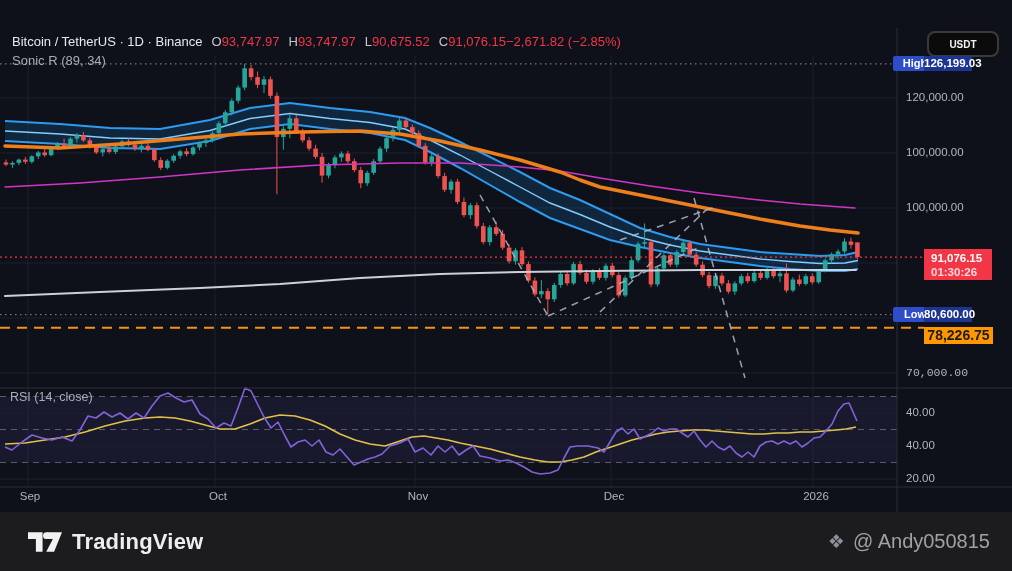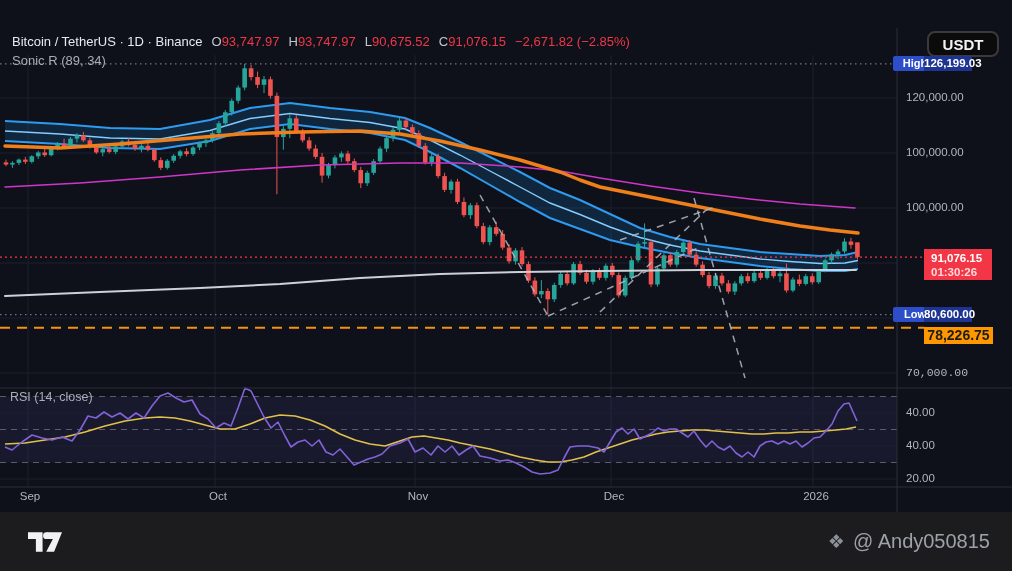--- a/index.html
+++ b/index.html
@@ -6,25 +6,25 @@
     font-family:"Liberation Sans",sans-serif;-webkit-font-smoothing:antialiased;}
   #stage{position:relative;width:1012px;height:571px;background:#0e111a;}
   .topbar{position:absolute;left:0;top:0;width:1012px;height:28px;background:#1c1c1e;
     color:#dadada;font-size:13px;line-height:28px;padding-left:9px;box-sizing:border-box;}
   .chart{position:absolute;left:0;top:28px;width:1012px;height:484px;background:#0e111a;}
   .chart svg{position:absolute;left:0;top:0;}
   .legend{position:absolute;left:12px;top:6px;font-size:13px;white-space:nowrap;}
   .legend .sym{color:#e6e9ef;}
   .legend .olbl{color:#c2c6cf;margin-left:9px;}
   .legend .oval{color:#f23645;}
-  .legend .chg{color:#f23645;margin-left:9px;}
+  .legend .chg{color:#f23645;margin-left:0;}
   .legend-row2{position:absolute;left:12px;top:25px;font-size:13px;color:#a8adb6;}
   .rsi-label{position:absolute;left:10px;top:362px;font-size:12.5px;color:#a8adb6;}
   .usdt{position:absolute;left:927px;top:3px;width:72px;height:26px;background:#0b0b0c;
-    border:2px solid #3a3a3d;border-radius:8px;color:#f2f2f2;font-size:15px;font-weight:bold;
+    border:2px solid #3a3a3d;border-radius:8px;color:#f2f2f2;font-size:10px;font-weight:bold;
     text-align:center;line-height:22px;box-sizing:border-box;font-family:"Liberation Sans",sans-serif;}
   .chip{position:absolute;left:893px;width:44px;height:15px;background:#2e4dc8;color:#fff;
     font-size:11px;font-weight:bold;text-align:center;line-height:15px;border-radius:2px;}
   .high-chip{top:28px;}
   .low-chip{top:279px;}
   .vbox{position:absolute;left:924px;width:48px;height:15px;background:#1d3590;color:#fff;
     font-size:11.5px;font-weight:bold;text-align:center;line-height:15px;}
   .high-box{top:28px;}
   .low-box{top:279px;}
   .lastbox{position:absolute;left:924px;top:221px;width:68px;height:31px;background:#f23645;
@@ -395,19 +395,20 @@
         <div class="tlabel" style="left: 816px;">2026</div>
       </div>
   </div>
 
   <div class="footer">
     <svg width="34" height="24" viewBox="0 0 28 18">
       <path d="M0,1 H12 V17 H6.5 V6.5 H0 Z" fill="#f2f2f2"></path>
       <circle cx="15.2" cy="3.8" r="2.8" fill="#f2f2f2"></circle>
       <path d="M15.5,1 H28 L21.5,17 H15 L20.5,6.5 H15.5 Z" fill="#f2f2f2"></path>
     </svg>
+    <span class="brand">TradingView</span>
     <span class="wm">
       <span class="dmnd">❖</span>
       <span>@ Andy050815</span>
     </span>
   </div>
 
 </div>
 
 </body></html>

